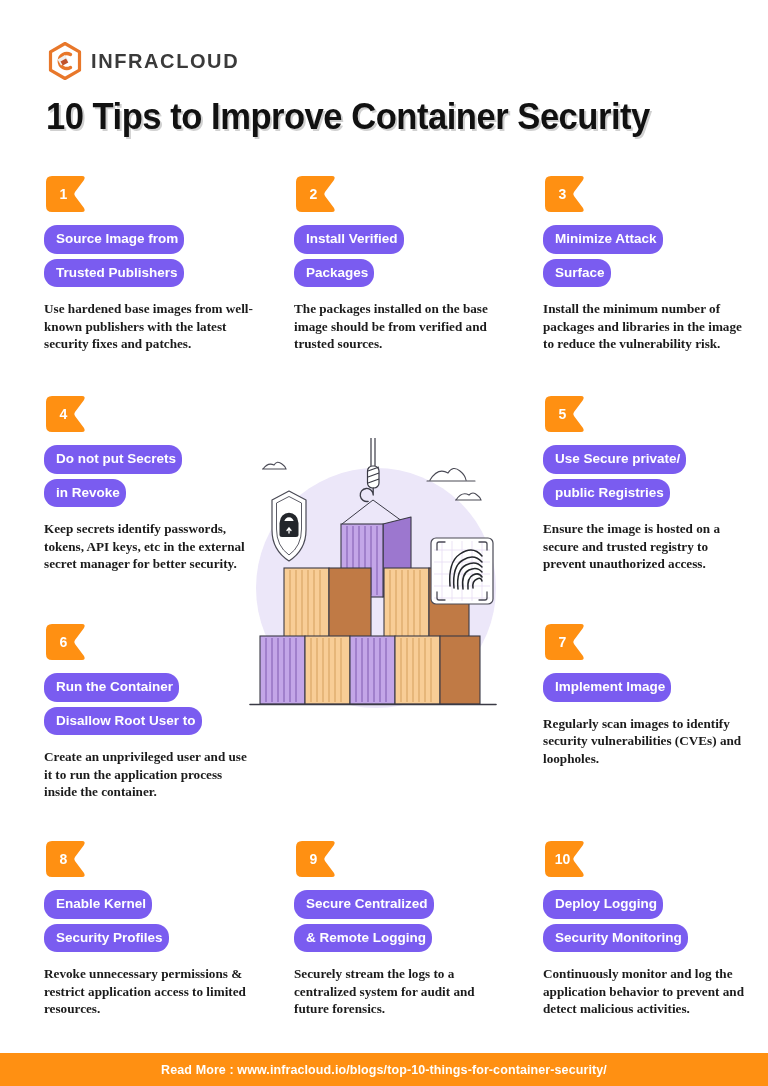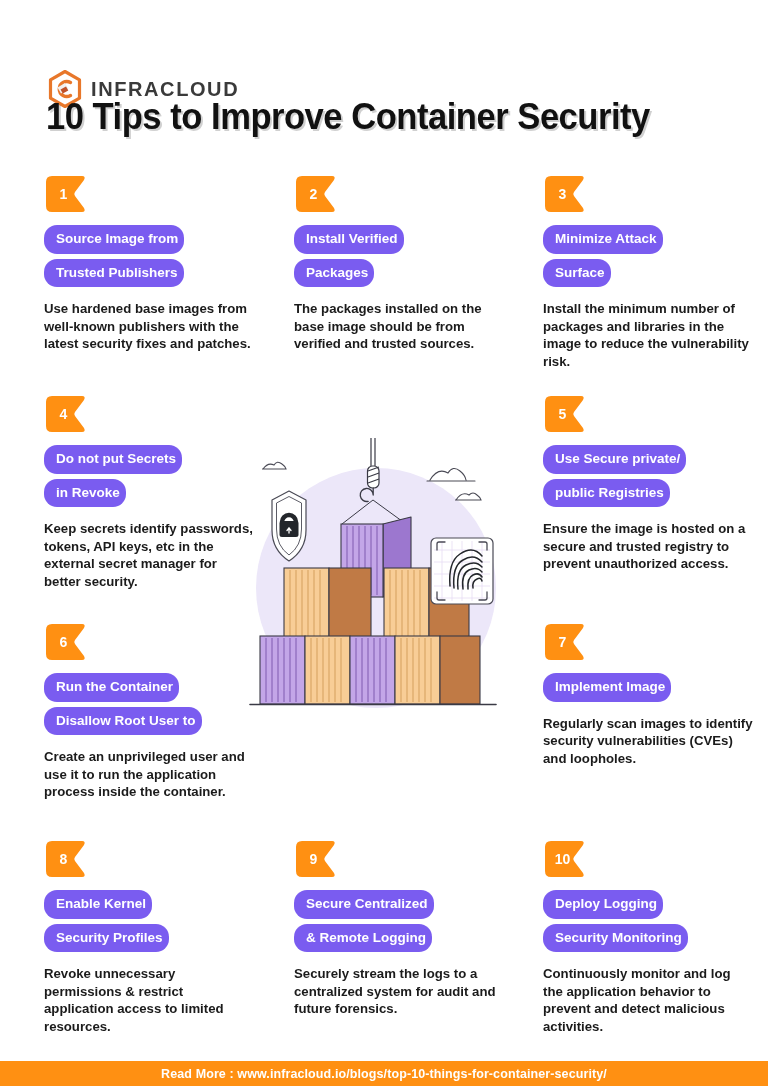--- a/index.html
+++ b/index.html
@@ -7,21 +7,21 @@
     width: 768px; height: 1086px;
     background: #ffffff;
     font-family: "Liberation Sans", sans-serif;
     overflow: hidden;
   }
   .page { position: relative; width: 768px; height: 1086px; background:#fff; }
 
   
   .logo-row {
     position: absolute; left: 48px; top: 42px;
-    display: flex; align-items: center; gap: 9px; margin-top: 28px;
+    display: flex; align-items: center; gap: 9px;
   }
   .logo-mark { width: 34px; height: 38px; display:block; }
   .logo-text {
     font-size: 20px; font-weight: 700; letter-spacing: 1.6px;
     color: #3a3a3a; font-family: "Liberation Sans", sans-serif;
   }
 
   
   .title {
     position: absolute; left: 46px; top: 96px;
@@ -78,35 +78,35 @@
     font-family: "Liberation Sans", sans-serif;
   }
   .pill-wrap { display: block; }
 
   .desc {
     margin-top: 8px;
     font-size: 13.2px;
     line-height: 17.5px;
     color: #1b1b1b;
     font-weight: 600;
-    font-family: Liberation Sans, sans-serif;
+    font-family: Liberation Serif, serif;
   }
 
   
   .illustration {
     position: absolute;
     left: 238px; top: 438px;
     width: 270px; height: 282px;
   }
   .illustration svg { display: block; width: 270px; height: 282px; }
 
   
   .footer {
     position: absolute; left: 0; bottom: 0;
-    width: 768px; height: 25px;
+    width: 768px; height: 33px;
     background: #ff9012;
     display: flex; align-items: center; justify-content: center;
   }
   .footer-text {
     color: #ffffff; font-size: 12.5px; font-weight: 700;
     letter-spacing: 0.1px;
     font-family: "Liberation Sans", sans-serif;
   }
 </style>
 </head>

